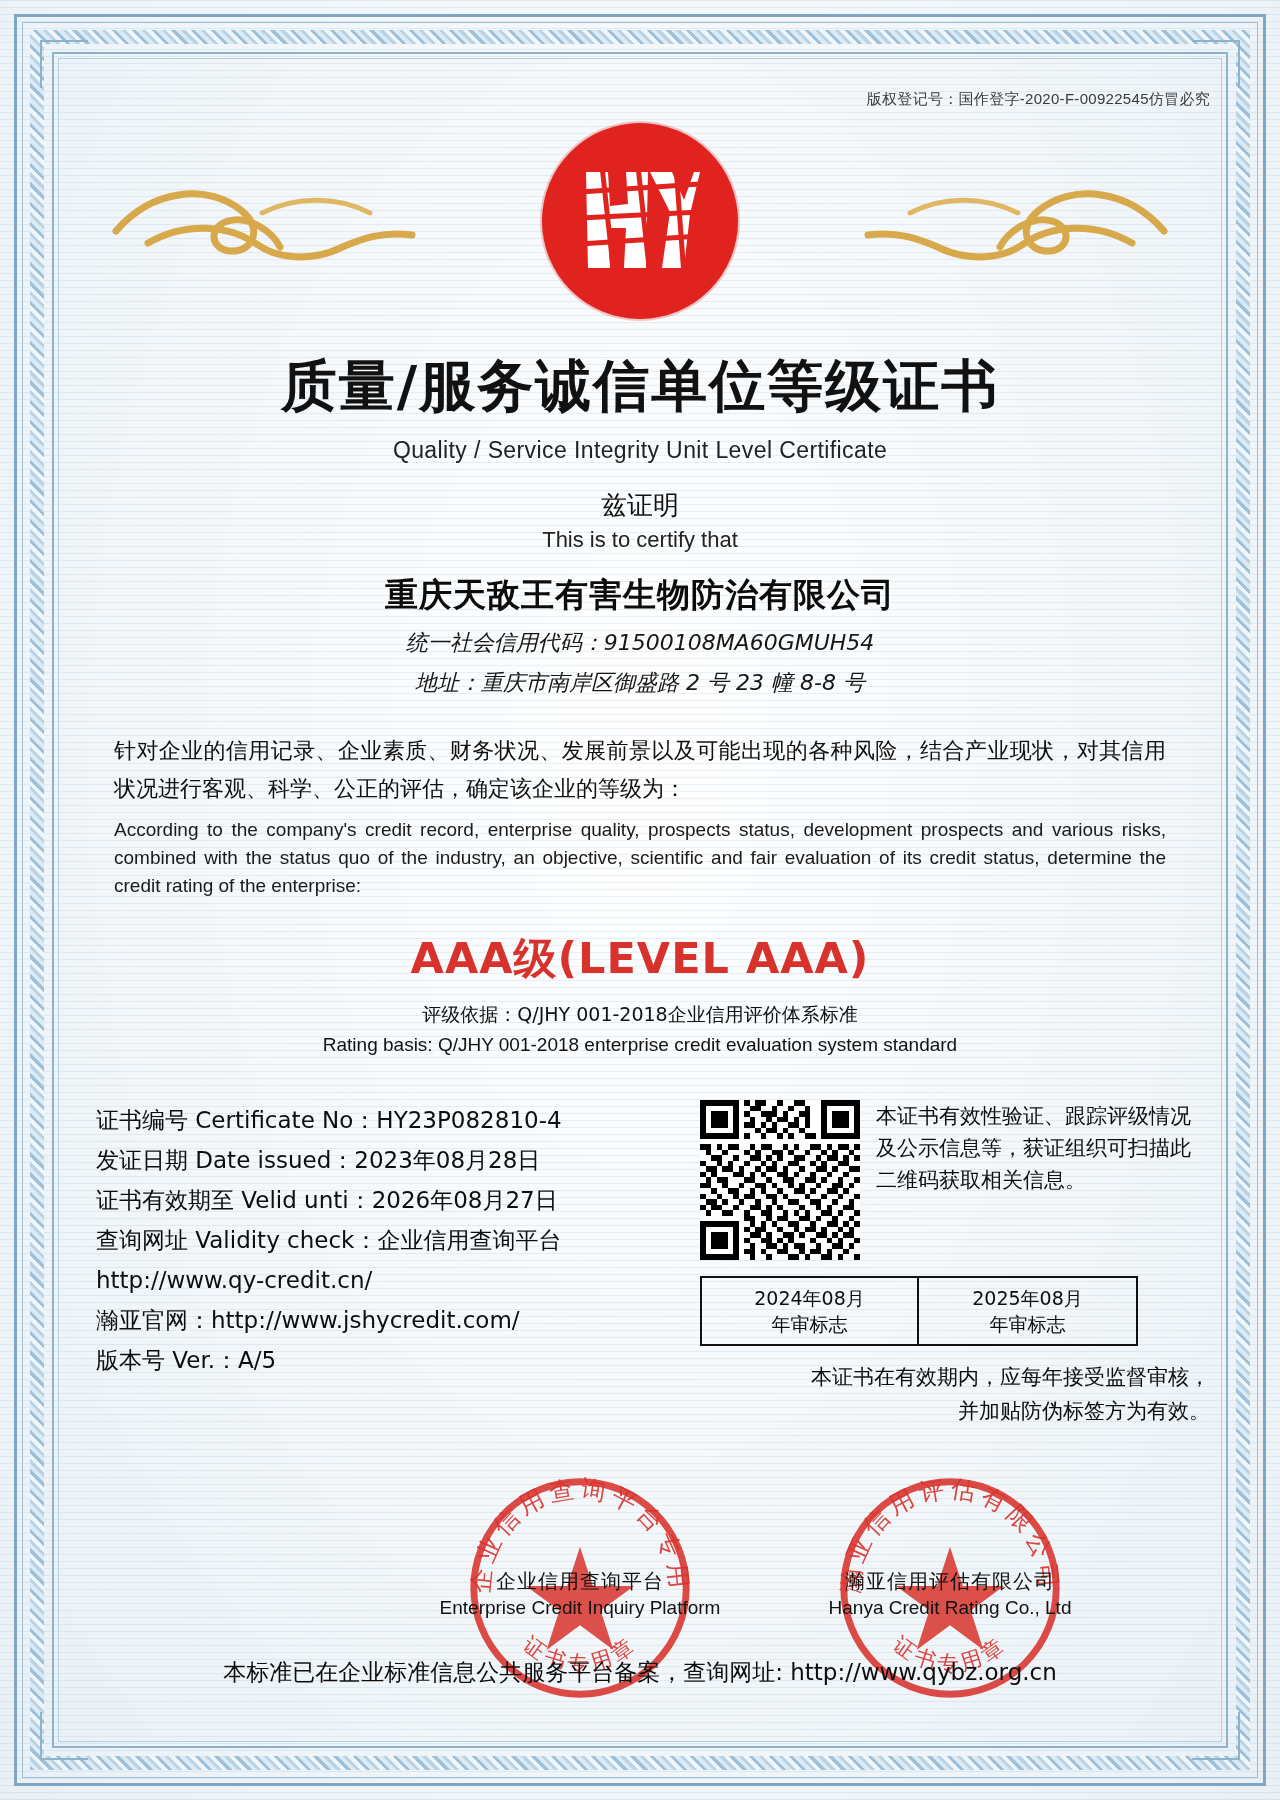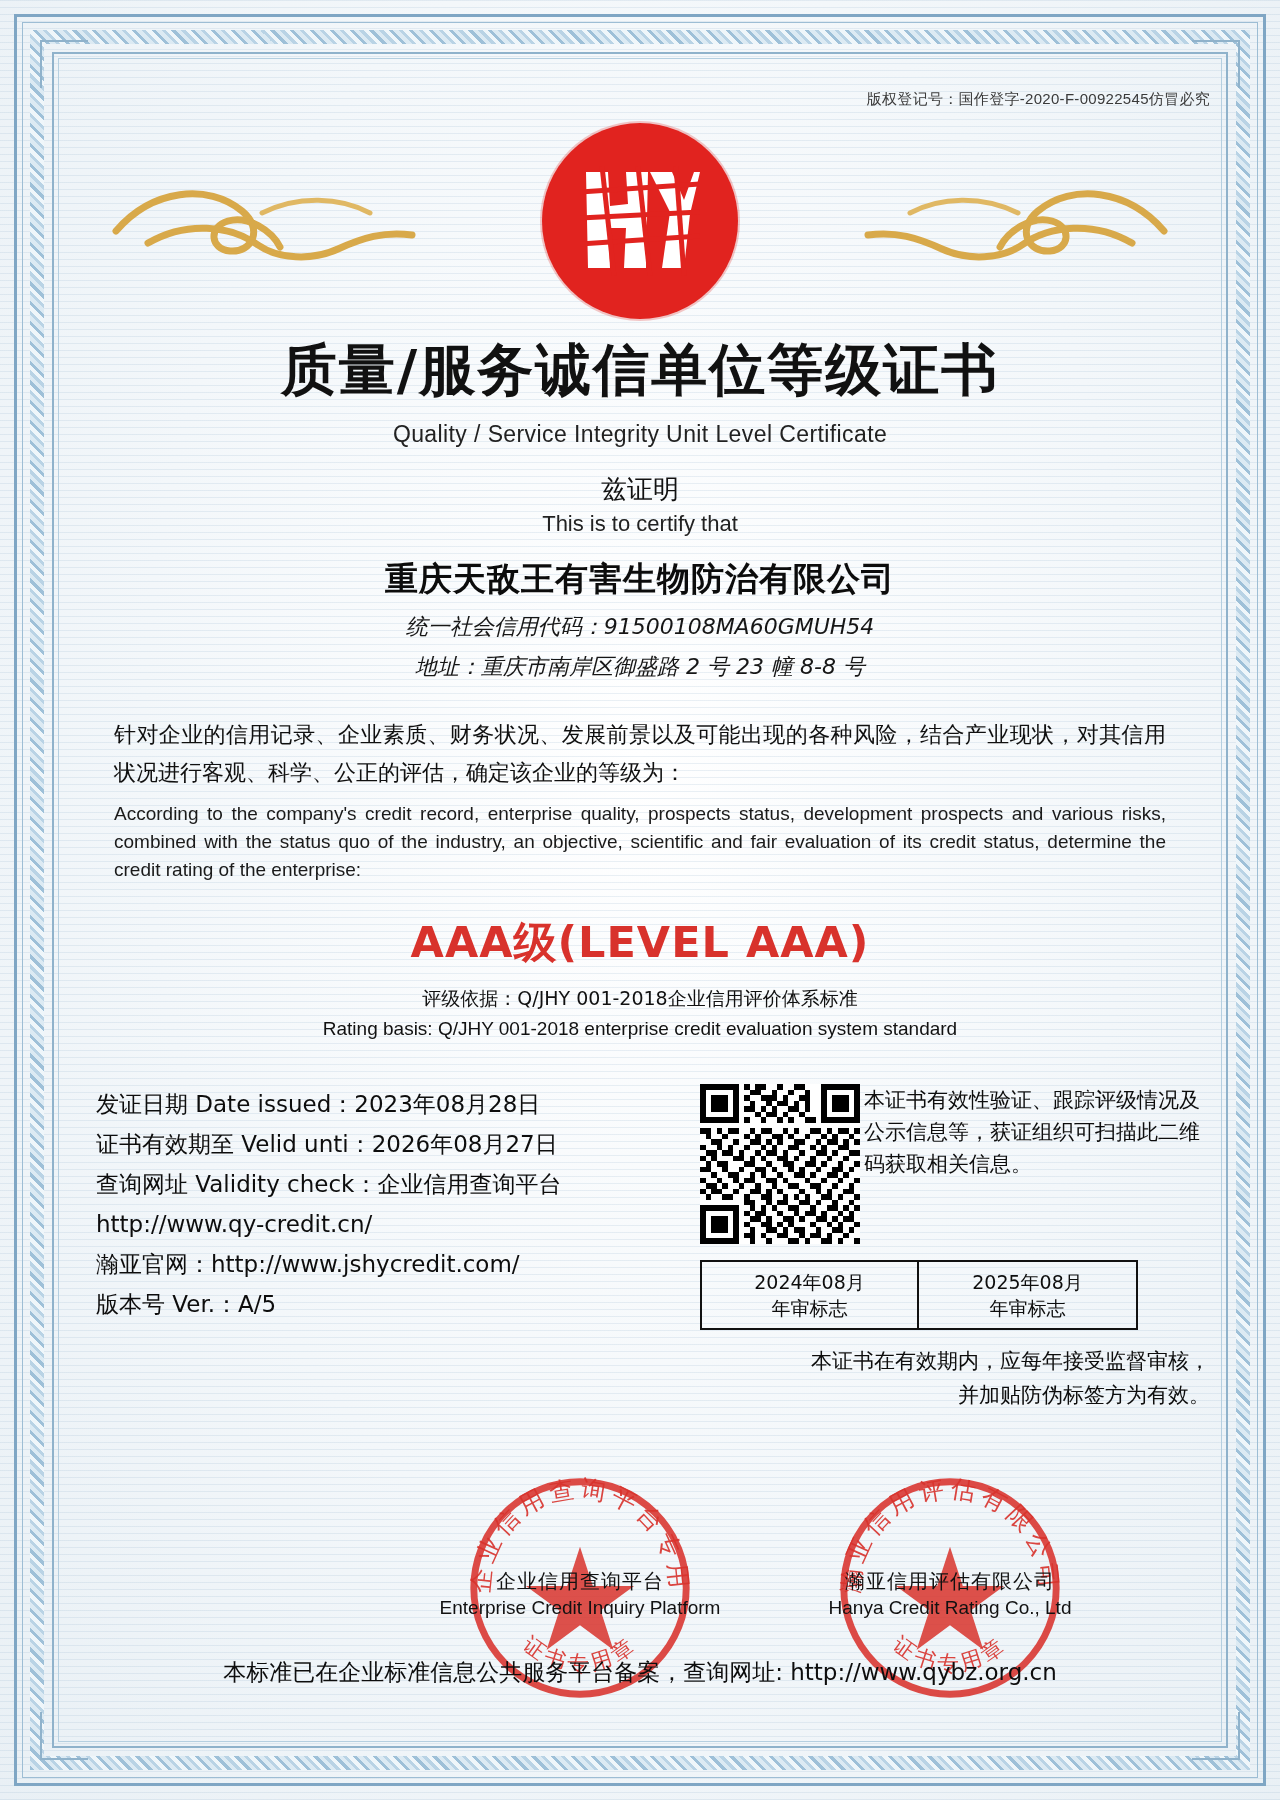--- a/index.html
+++ b/index.html
@@ -119,21 +119,21 @@
   }
   .logo-badge svg { display: block; }
 
   
   .title-cn {
     text-align: center;
     font-size: 56px;
     font-weight: bold;
     color: #111;
     letter-spacing: 2px;
-    margin-top: 6px;
+    margin-top: 22px;
     font-family: "DejaVu Sans", "Liberation Sans", sans-serif;
   }
   .title-en {
     text-align: center;
     font-size: 23px;
     color: #222;
     margin-top: 12px;
     letter-spacing: 0.4px;
   }
   .certify-cn {
@@ -239,21 +239,21 @@
   .qr {
     width: 160px;
     height: 160px;
     background: #fff;
     flex: none;
   }
   .qr-note {
     font-size: 21px;
     line-height: 32px;
     color: #0d0d0d;
-    margin-left: 4px;
+    margin-left: 16px;
     font-family: "DejaVu Sans", "Liberation Sans", sans-serif;
   }
   .stamp-boxes {
     display: flex;
     margin-top: 16px;
   }
   .stamp-box {
     width: 219px;
     height: 70px;
     border: 2px solid #111;
@@ -395,20 +395,21 @@
       <div class="body-en">According to the company's credit record, enterprise quality, prospects status, development prospects and various risks, combined with the status quo of the industry, an objective, scientific and fair evaluation of its credit status, determine the credit rating of the enterprise:</div>
     </div>
 
     <div class="level">AAA级(LEVEL AAA)</div>
     <div class="basis-cn">评级依据：Q/JHY 001-2018企业信用评价体系标准</div>
     <div class="basis-en">Rating basis: Q/JHY 001-2018 enterprise credit evaluation system standard</div>
 
     <div class="lower">
 
       <div class="lower-left">
+        <div class="info-line">证书编号 Certificate No：HY23P082810-4</div>
         <div class="info-line">发证日期 Date issued：2023年08月28日</div>
         <div class="info-line">证书有效期至 Velid unti：2026年08月27日</div>
         <div class="info-line">查询网址 Validity check：企业信用查询平台</div>
         <div class="info-line">http://www.qy-credit.cn/</div>
         <div class="info-line">瀚亚官网：http://www.jshycredit.com/</div>
         <div class="info-line">版本号 Ver.：A/5</div>
       </div>
 
       <div class="lower-right">
         <div class="qr-row">

